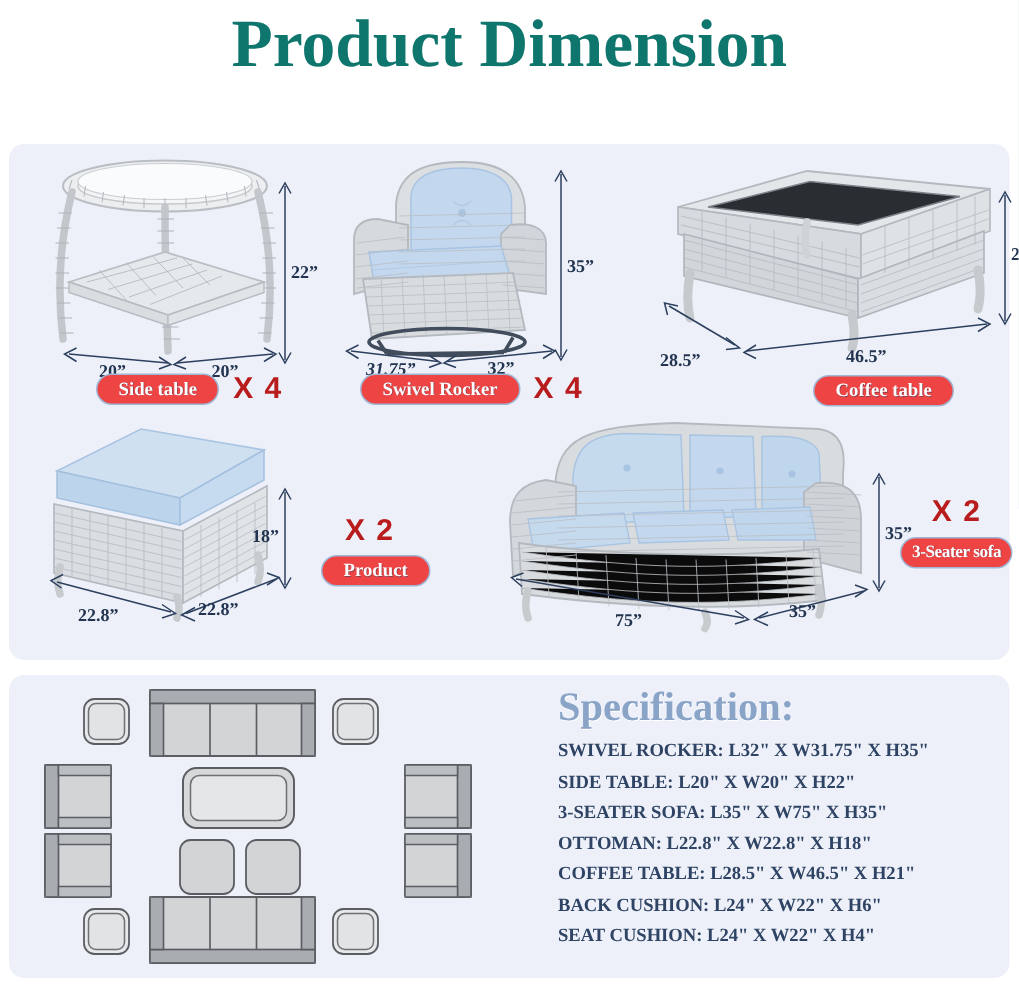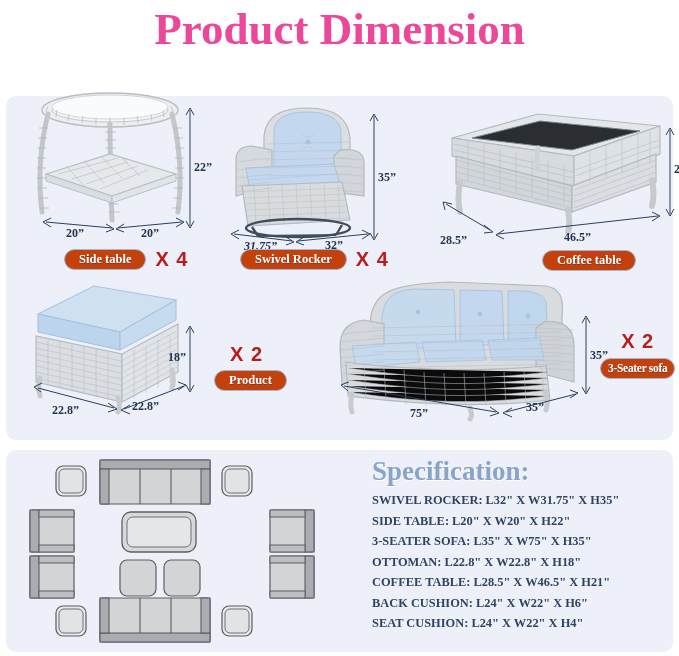--- a/index.html
+++ b/index.html
@@ -9,21 +9,21 @@
     font-family: "Liberation Serif", "DejaVu Serif", serif;
     overflow: hidden;
     position: relative;
   }
 
   
   .header { text-align: center; padding-top: 2px; }
   .title {
     font-size: 45px;
     font-weight: bold;
-    color: #ec4899;
+    color: #0f766e;
     letter-spacing: 0px;
     line-height: 54px;
     text-shadow: 0.5px 0.5px 0 #ffffff;
   }
   .subtitle {
     font-size: 21px;
     color: #3c4f6e;
     line-height: 26px;
     margin-top: 2px;
     letter-spacing: 0.2px;
@@ -36,21 +36,21 @@
     border-radius: 10px;
   }
   #panel-top    { left: 6px;  top: 96px;  width: 667px; height: 344px; }
   #panel-bottom { left: 6px;  top: 450px; width: 667px; height: 202px; }
 
   
   .product { position: absolute; }
 
   .badge {
     display: inline-block;
-    background: #c2410c;
+    background: #ef4444;
     border: 1.5px solid #9fb6d4;
     border-radius: 11px;
     color: #ffffff;
     font-size: 12.5px;
     font-weight: bold;
     padding: 2px 14px 3px;
     line-height: 14px;
     white-space: nowrap;
     text-shadow: 0.5px 0.5px 0 rgba(40,60,90,.5);
   }
@@ -102,21 +102,21 @@
 </style>
 </head>
 <body>
 
 <div class="header">
   <div class="title">Product Dimension</div>
 </div>
 
 <div class="panel" id="panel-top"></div>
 
-<div class="product" id="p-side" style="left:26px; top:88px; width:190px; height:150px;">
+<div class="product" id="p-side" style="left:26px; top:102px; width:190px; height:150px;">
   <svg width="190" height="150" viewBox="0 0 190 150">
     <defs>
       <linearGradient id="wick" x1="0" y1="0" x2="0" y2="1">
         <stop offset="0%" stop-color="#e8eaec"></stop>
           <stop offset="100%" stop-color="#cdd0d3"></stop>
       </linearGradient>
     </defs>
 
     <ellipse cx="84" cy="22" rx="68" ry="17" fill="#eceef0" stroke="#b9bec4" stroke-width="1.4"></ellipse>
     <ellipse cx="84" cy="22" rx="58" ry="12" fill="#f4f5f7" stroke="#c6cace" stroke-width="1"></ellipse>

